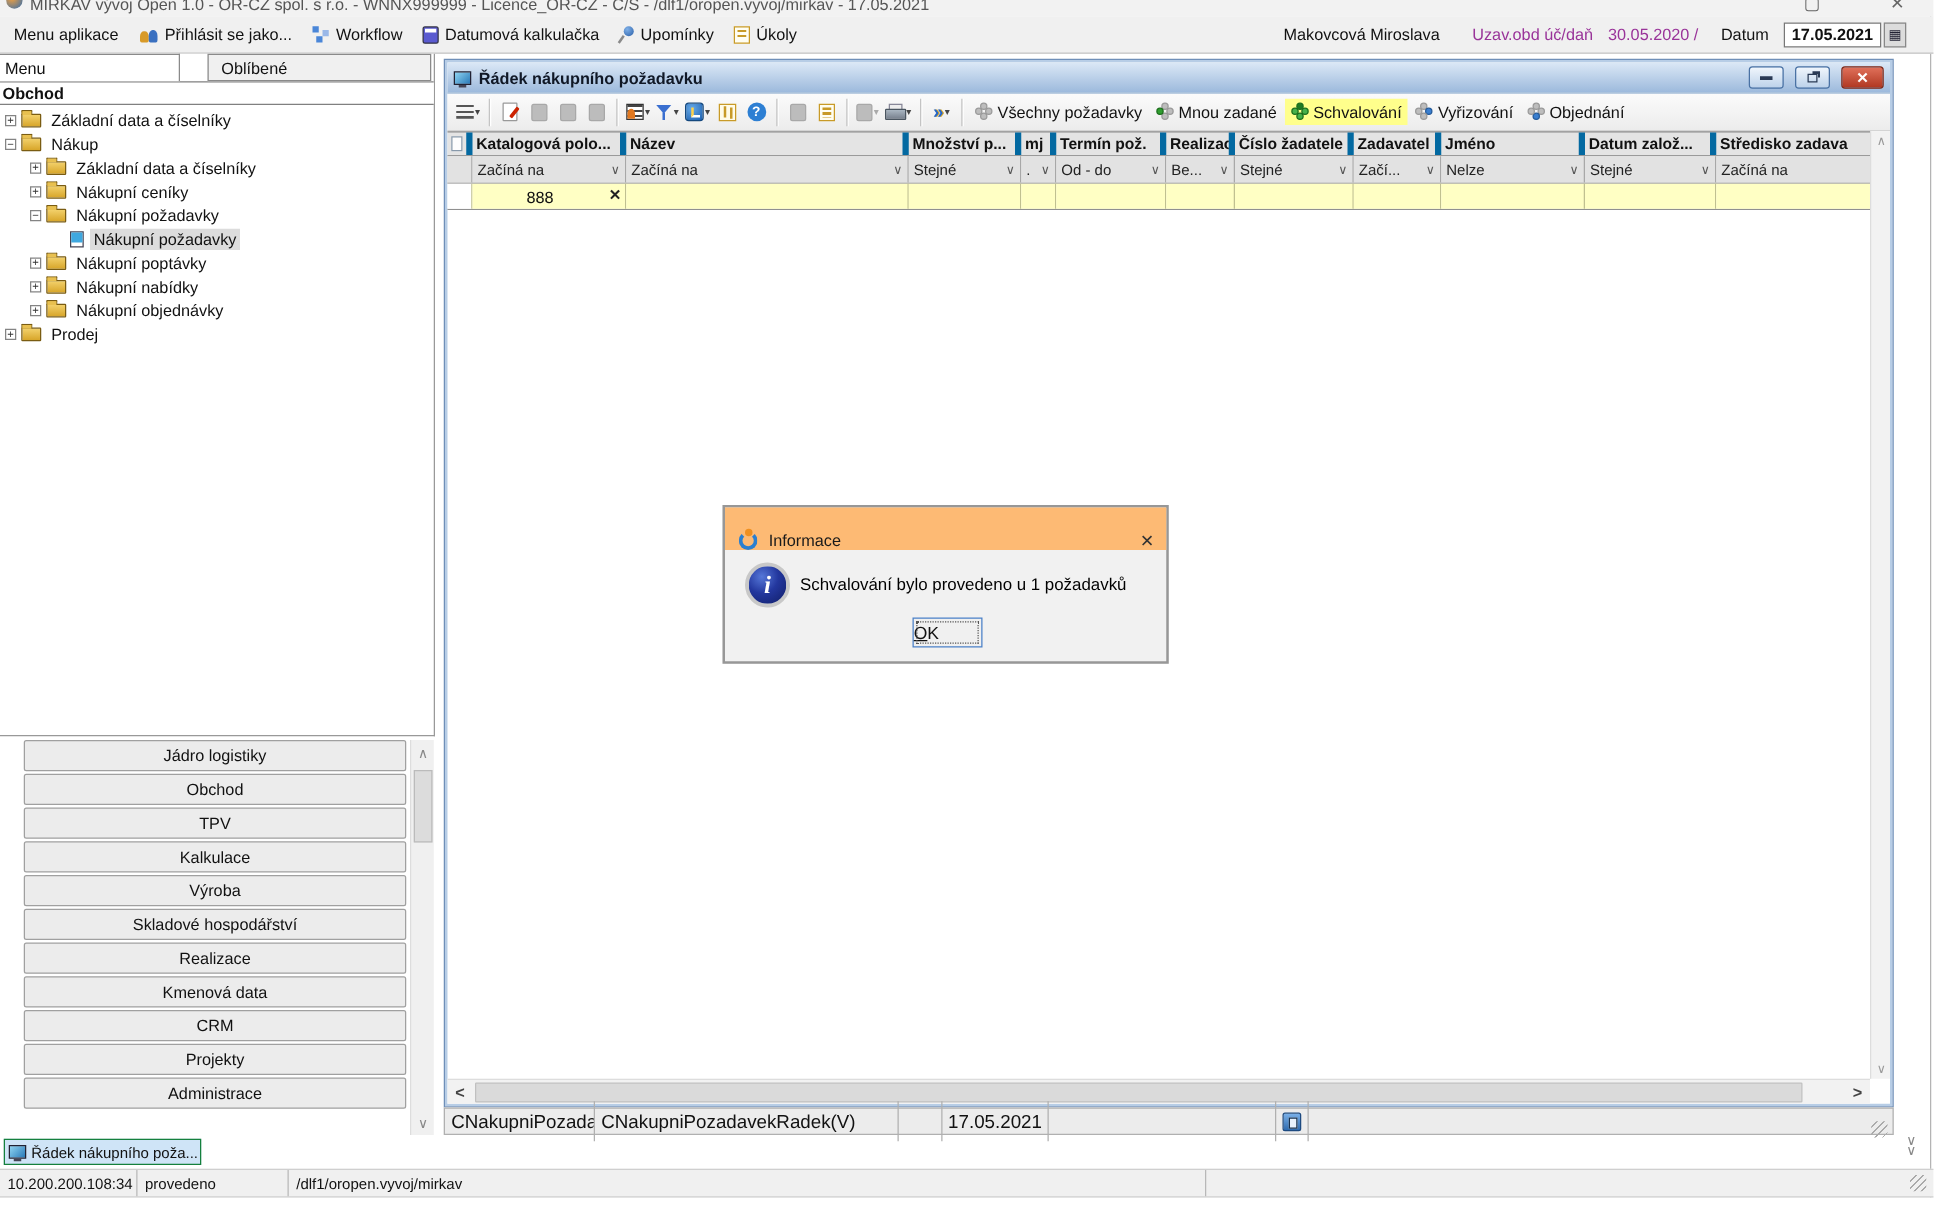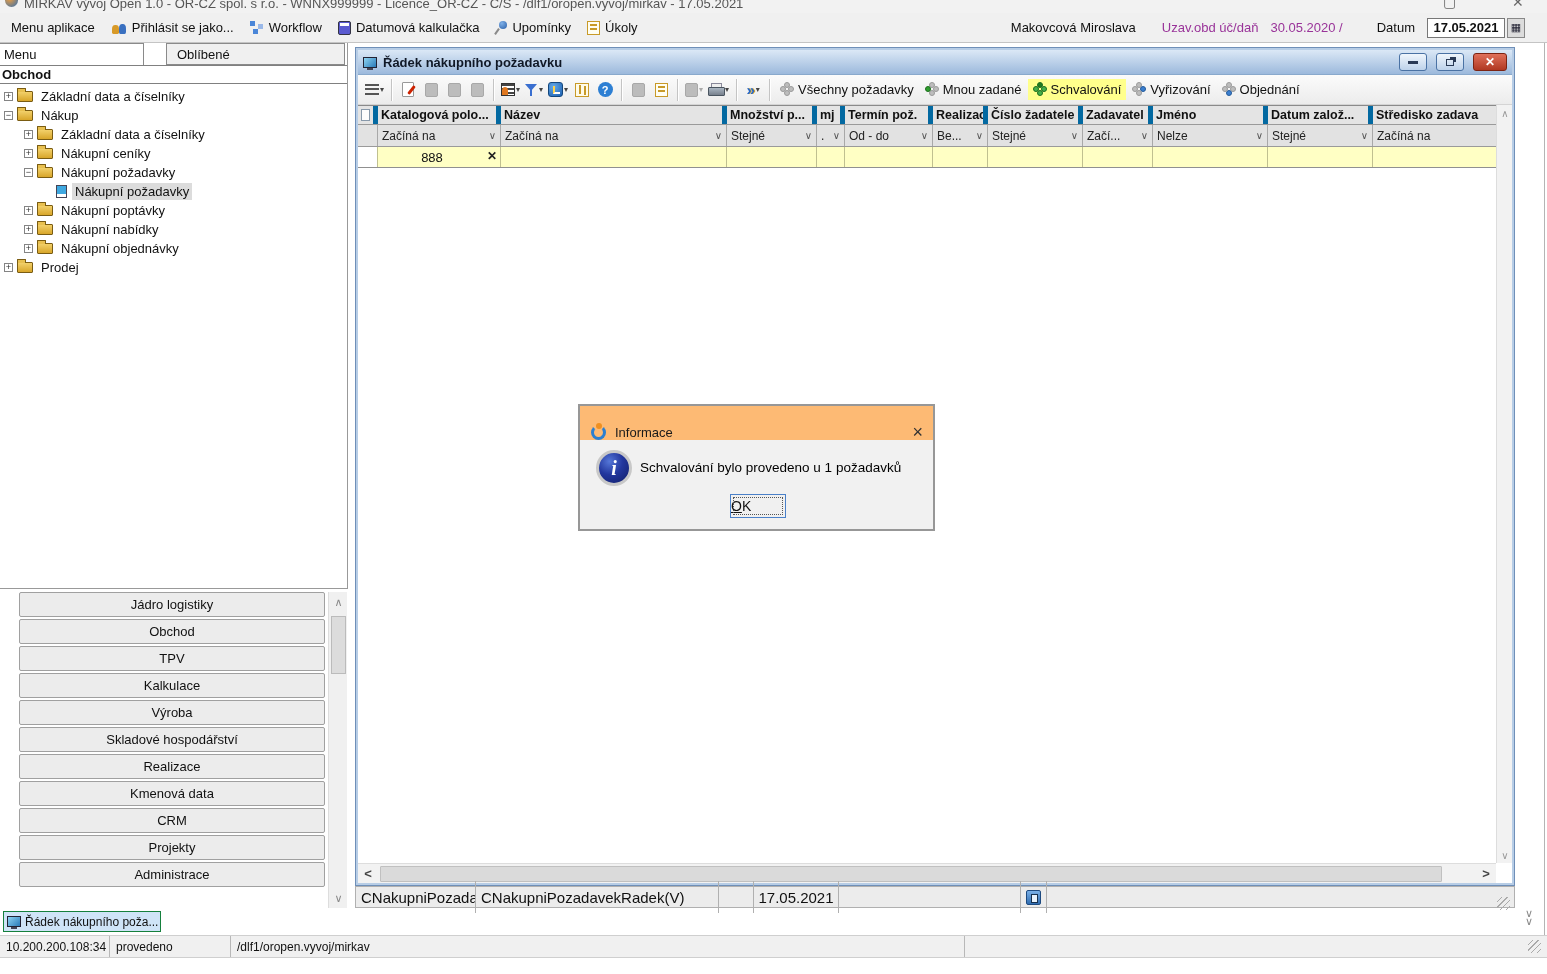--- a/index.html
+++ b/index.html
@@ -203,21 +203,21 @@
         <span>Upomínky</span>
       </div>
     <div class="mitem">
         <span class="i-checklist"></span>
         <span>Úkoly</span>
       </div>
     <div class="spacer"></div>
     <div class="mright">
       <span style="margin-right:14px">Makovcová Miroslava</span>
       <span class="purple">Uzav.obd úč/daň</span>
-      <span class="purple" style="margin-right:22px">30.05.2020 /</span>
+      <span class="purple" style="margin-right:6px">30.05.2020 /</span>
       <span>Datum</span>
       <span id="date-input">17.05.2021</span>
       <span id="cal-btn" style="margin-left:-10px">▦</span>
     </div>
   </div>
 
   <div id="sidebar">
     <div id="tabs">
       <div class="tab" id="tab-menu">
           <span>Menu</span>

